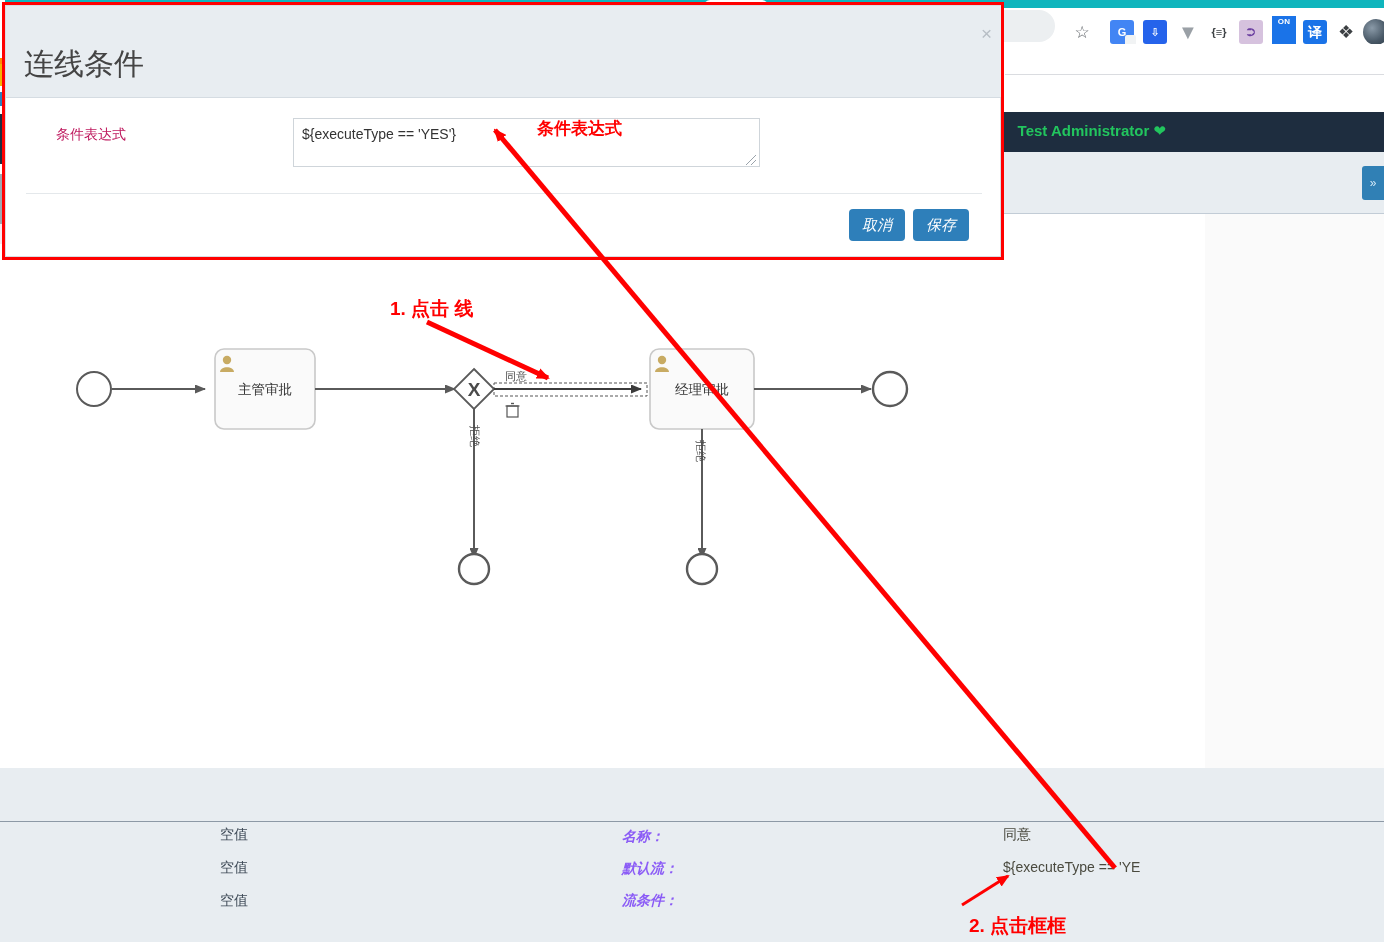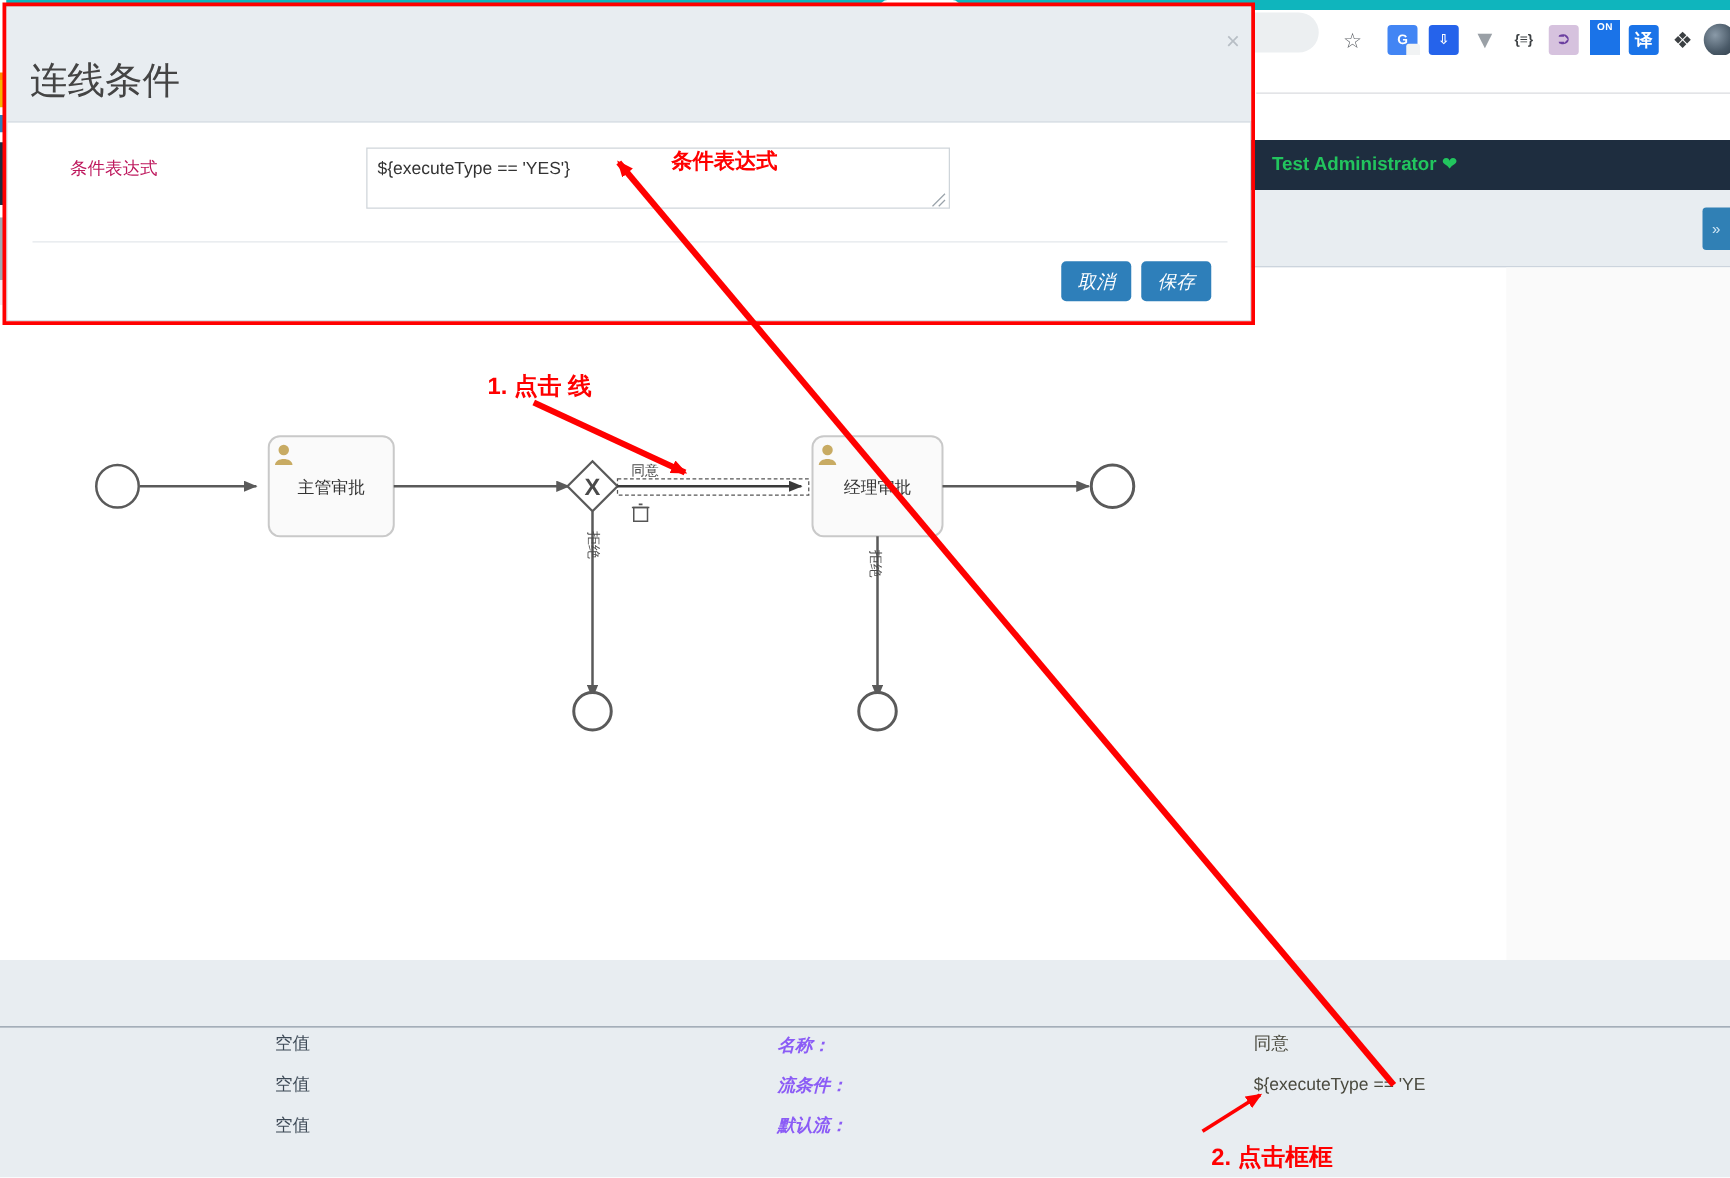--- a/index.html
+++ b/index.html
@@ -347,22 +347,22 @@
     <div class="props-divider"></div>
 
     <div class="props-col-left">
       <div class="props-line">空值</div>
       <div class="props-line">空值</div>
       <div class="props-line">空值</div>
     </div>
 
     <div class="props-col-mid">
       <div class="props-line props-line-bold props-line-mid">名称：</div>
+      <div class="props-line props-line-bold props-line-mid">默认流：</div>
       <div class="props-line props-line-bold props-line-mid">流条件：</div>
-      <div class="props-line props-line-bold props-line-mid">默认流：</div>
     </div>
 
     <div class="props-col-right">
       <div class="props-line props-line-val">同意</div>
       <div class="props-line props-line-val">${executeType ==  'YE</div>
     </div>
   </div>
 
   <div class="modal-dialog">
     <div class="modal-header">

